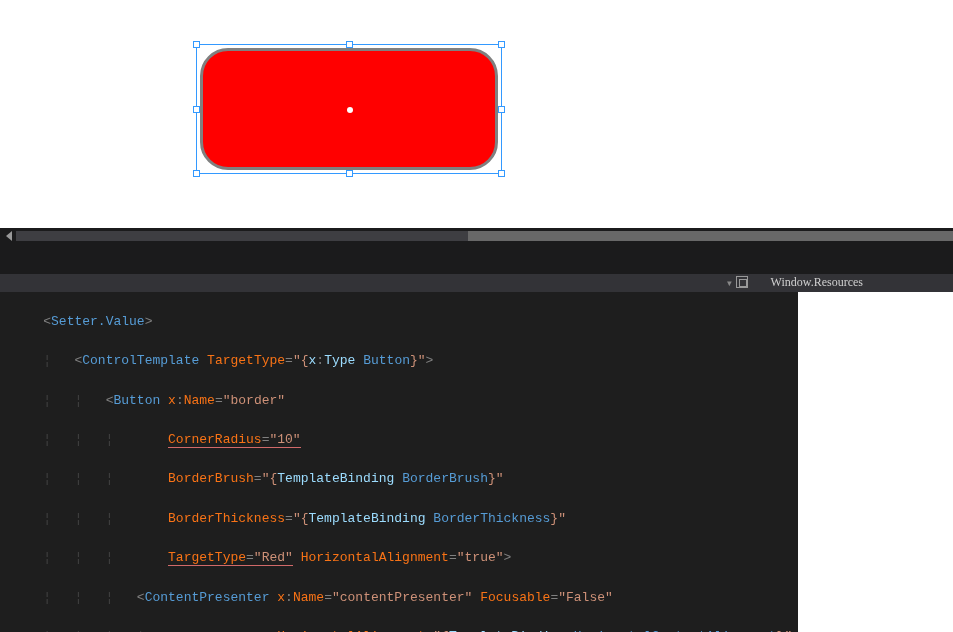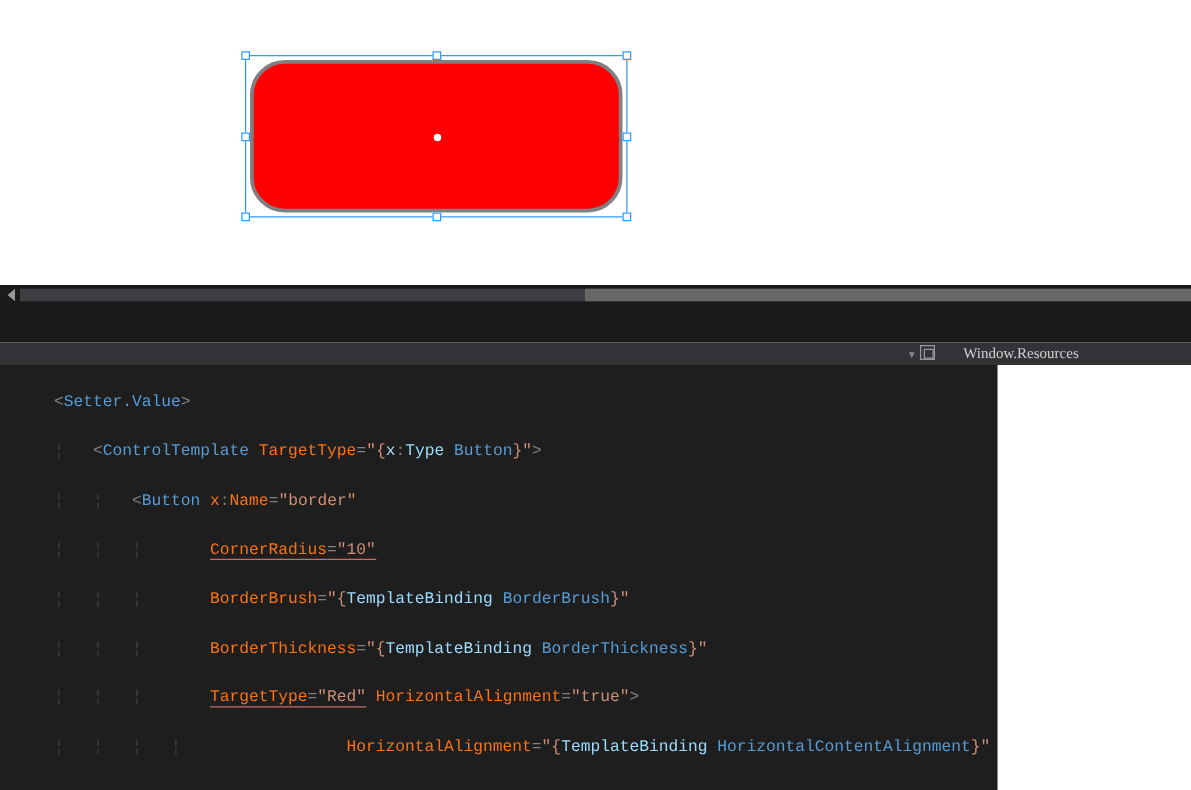--- a/index.html
+++ b/index.html
@@ -176,20 +176,21 @@
 </div>
 
 <div class="code-pane">
 <div class="code-line"><span class="guide">    </span><span class="punct">&lt;</span><span class="tag">Setter.Value</span><span class="punct">&gt;</span></div>
 <div class="code-line"><span class="guide">    ¦   </span><span class="punct">&lt;</span><span class="tag">ControlTemplate</span> <span class="attr">TargetType</span><span class="punct">=</span><span class="val">"{</span><span class="brace-inner">x</span><span class="punct">:</span><span class="brace-inner">Type</span> <span class="tag">Button</span><span class="val">}"</span><span class="punct">&gt;</span></div>
 <div class="code-line"><span class="guide">    ¦   ¦   </span><span class="punct">&lt;</span><span class="tag">Button</span> <span class="attr">x</span><span class="punct">:</span><span class="attr">Name</span><span class="punct">=</span><span class="val">"border"</span></div>
 <div class="code-line"><span class="guide">    ¦   ¦   ¦       </span><span class="attr underline-red">CornerRadius</span><span class="punct underline-red">=</span><span class="val underline-red">"10"</span></div>
 <div class="code-line"><span class="guide">    ¦   ¦   ¦       </span><span class="attr">BorderBrush</span><span class="punct">=</span><span class="val">"{</span><span class="brace-inner">TemplateBinding</span> <span class="tag">BorderBrush</span><span class="val">}"</span></div>
 <div class="code-line"><span class="guide">    ¦   ¦   ¦       </span><span class="attr">BorderThickness</span><span class="punct">=</span><span class="val">"{</span><span class="brace-inner">TemplateBinding</span> <span class="tag">BorderThickness</span><span class="val">}"</span></div>
 <div class="code-line"><span class="guide">    ¦   ¦   ¦       </span><span class="attr underline-red">TargetType</span><span class="punct underline-red">=</span><span class="val underline-red">"Red"</span> <span class="attr">HorizontalAlignment</span><span class="punct">=</span><span class="val">"true"</span><span class="punct">&gt;</span></div>
+<div class="code-line"><span class="guide">    ¦   ¦   ¦   </span><span class="punct">&lt;</span><span class="tag">ContentPresenter</span> <span class="attr">x</span><span class="punct">:</span><span class="attr">Name</span><span class="punct">=</span><span class="val">"contentPresenter"</span> <span class="attr">Focusable</span><span class="punct">=</span><span class="val">"False"</span></div>
 <div class="code-line"><span class="guide">    ¦   ¦   ¦   ¦                 </span><span class="attr">HorizontalAlignment</span><span class="punct">=</span><span class="val">"{</span><span class="brace-inner">TemplateBinding</span> <span class="tag">HorizontalContentAlignment</span><span class="val">}"</span></div>
 
 
 
 
 
 
 
 
 </div>

